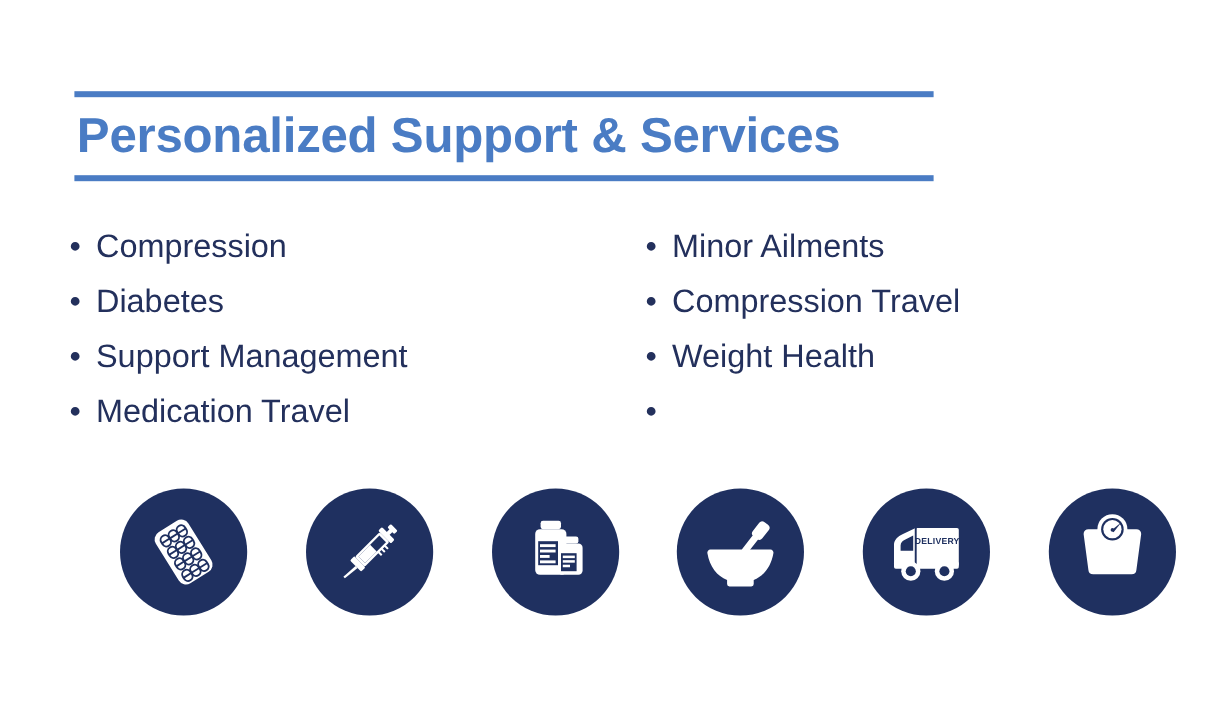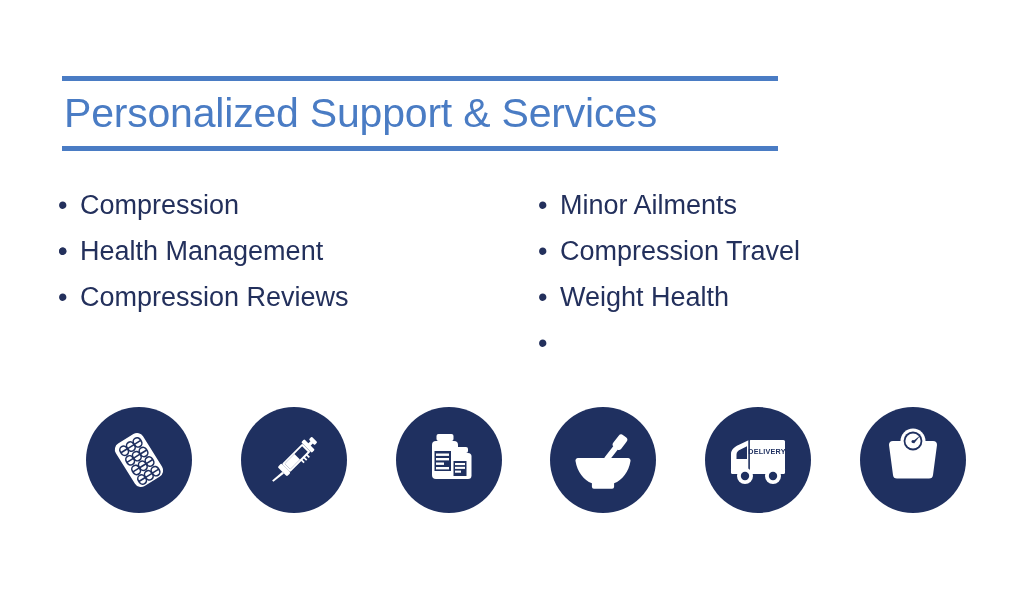--- a/index.html
+++ b/index.html
@@ -23,21 +23,21 @@
     top: 76px;
     width: 716px;
   }
   .rule {
     width: 100%;
     height: 5px;
     background: #4a7cc4;
   }
   #title-text {
     font-size: 41px;
-    font-weight: normal;
+    font-weight: bold;
     color: #4a7cc4;
     letter-spacing: -0.2px;
     line-height: 62px;
     padding: 1px 2px 2px 2px;
     white-space: nowrap;
   }
 
   
   .service-list {
     position: absolute;
@@ -61,21 +61,21 @@
     left: 0;
     top: 0;
     font-size: 27px;
     line-height: 46px;
     color: #23305c;
   }
 
   
   #icon-row {
     position: absolute;
-    left: 86px;
+    left: 100px;
     top: 407px;
     width: 880px;
     height: 106px;
     display: flex;
     justify-content: space-between;
     align-items: center;
   }
   .icon-circle {
     width: 106px;
     height: 106px;
@@ -97,28 +97,29 @@
   <div class="rule"></div>
 </div>
 
 <ul id="list-left" class="service-list">
   <li>
     <span class="bullet">•</span>
     <span>Compression</span>
   </li>
   <li>
     <span class="bullet">•</span>
-  </li>
-  <li>
-    <span class="bullet">•</span>
-    <span>Health Management</span>
-  </li>
-  <li>
-    <span class="bullet">•</span>
-    <span>Compression Reviews</span>
+    <span>Diabetes</span>
+  </li>
+  <li>
+    <span class="bullet">•</span>
+    <span>Support Management</span>
+  </li>
+  <li>
+    <span class="bullet">•</span>
+    <span>Medication Travel</span>
   </li>
 </ul>
 
 <ul id="list-right" class="service-list">
   <li>
     <span class="bullet">•</span>
     <span>Minor Ailments</span>
   </li>
   <li>
     <span class="bullet">•</span>

